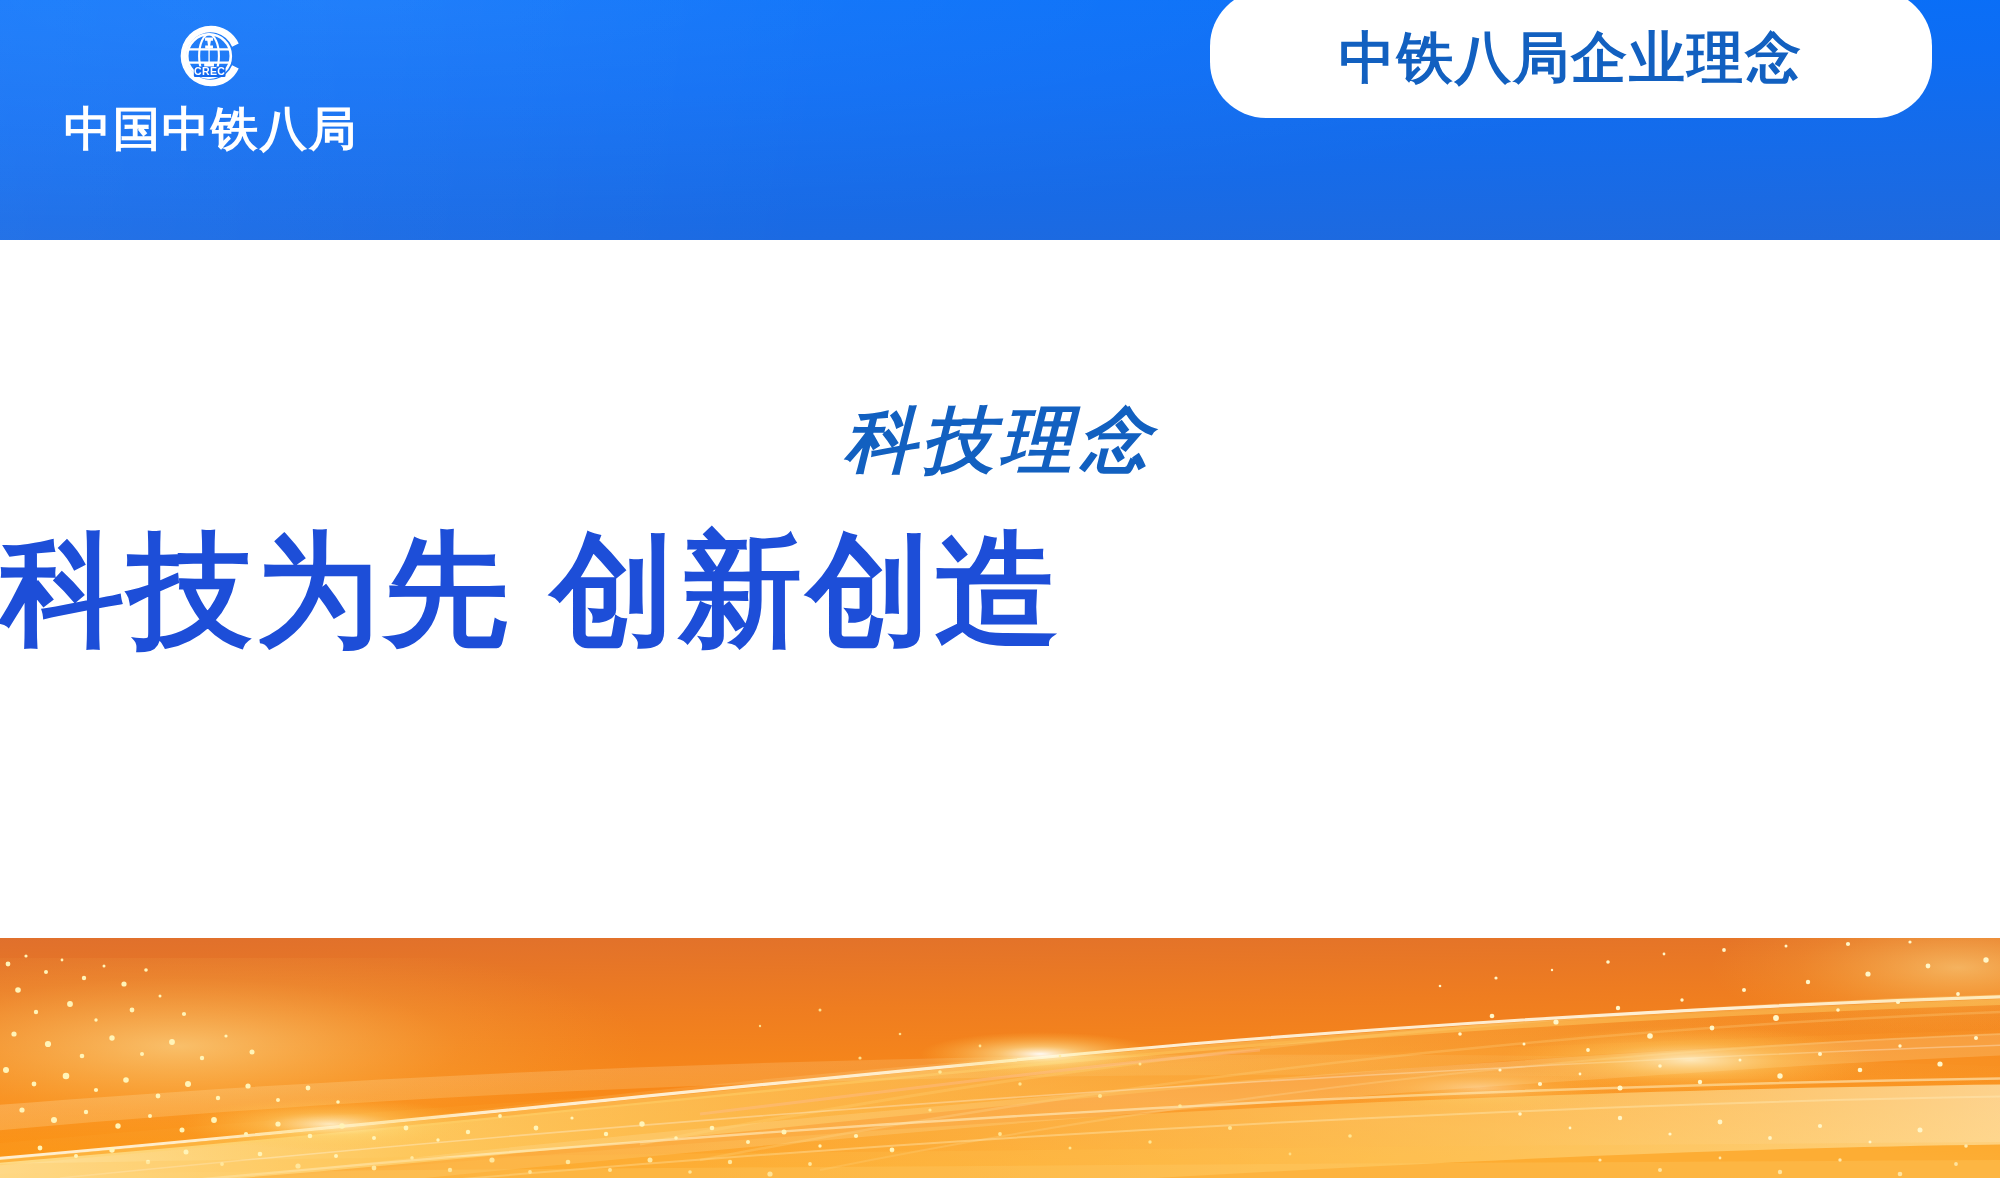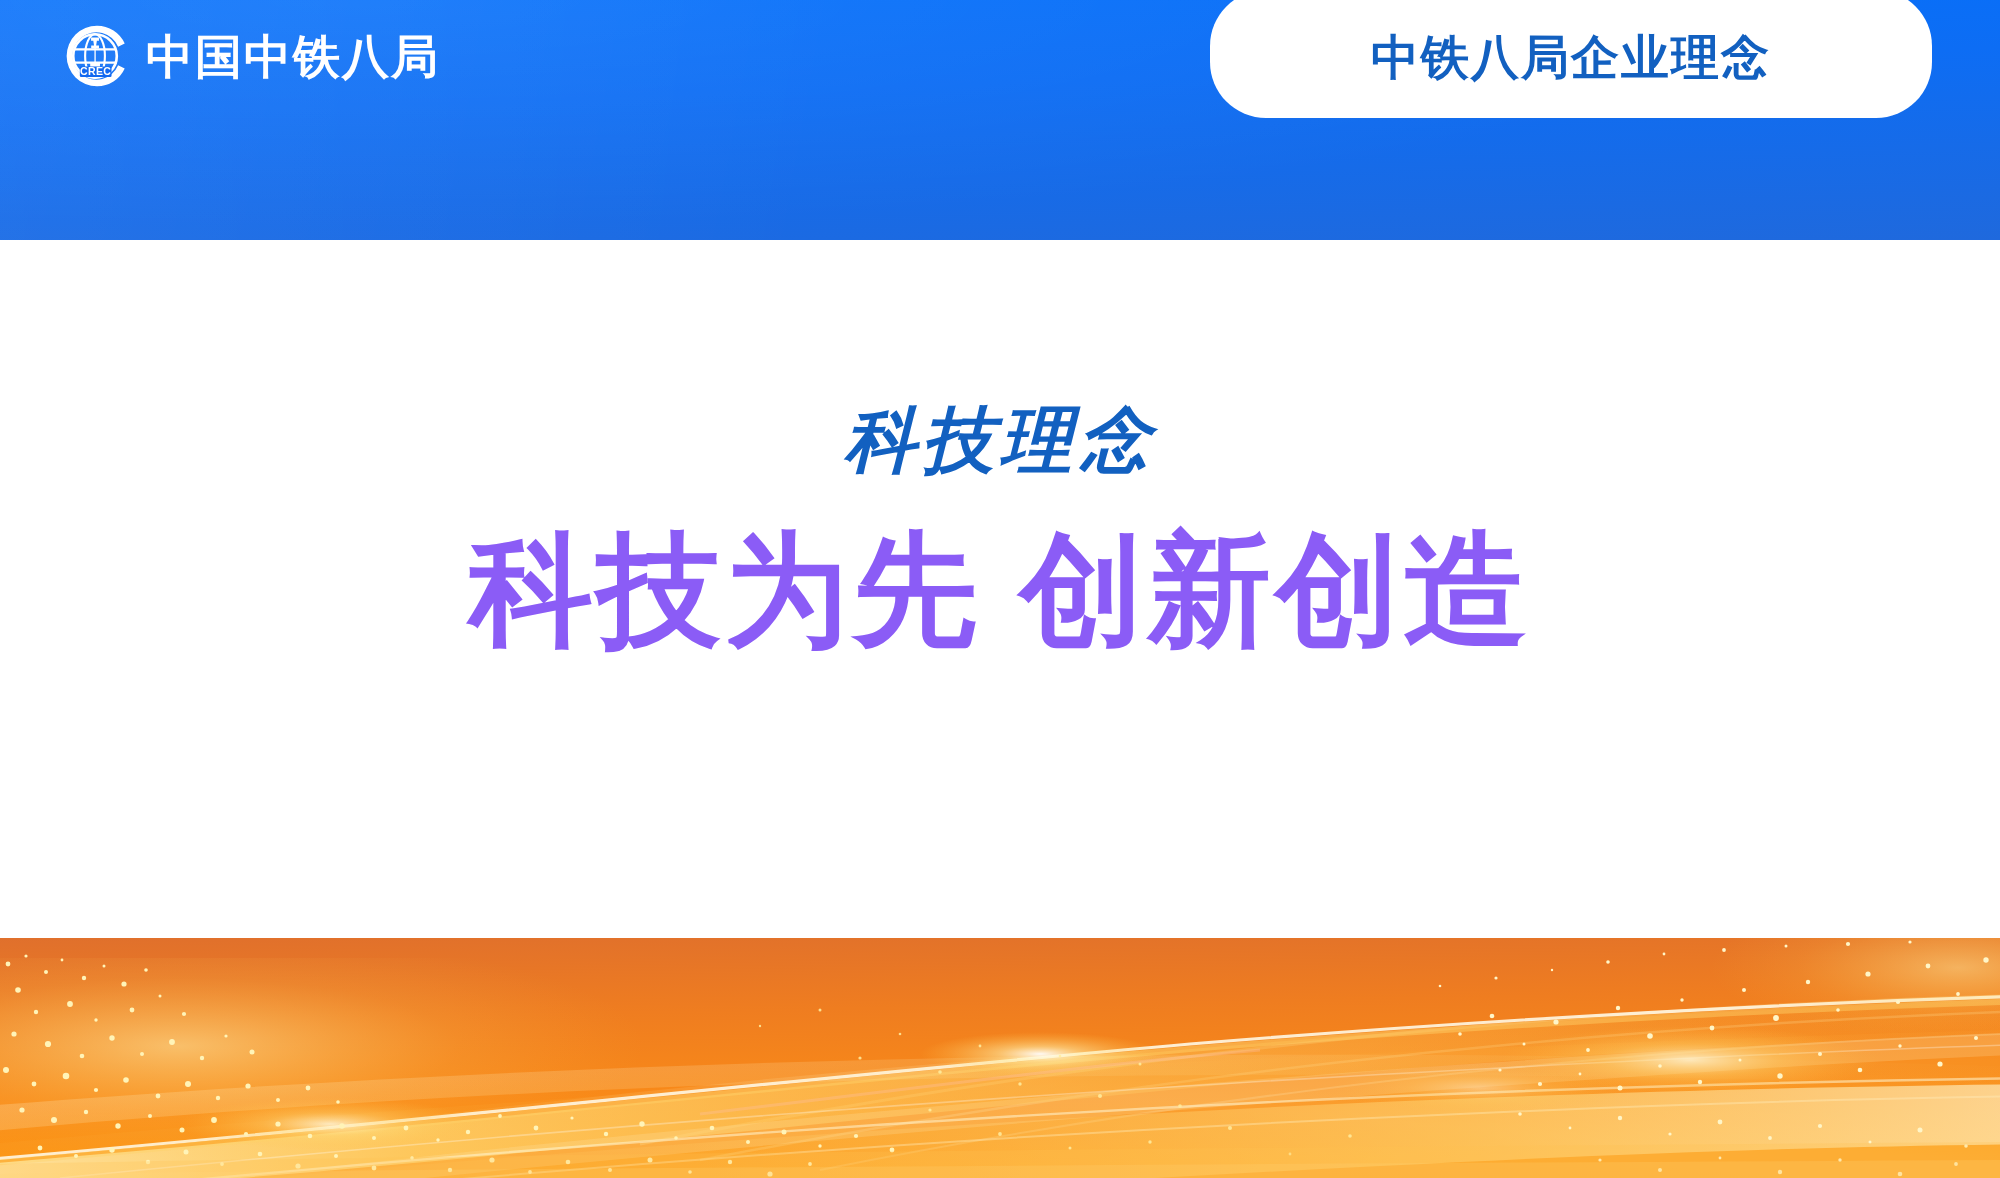--- a/index.html
+++ b/index.html
@@ -42,20 +42,21 @@
 
   
   .brand {
     position: absolute;
     left: 64px;
     top: 23px;
     display: flex;
     align-items: center;
     gap: 16px;
     z-index: 3;
+    flex-direction: column;
   }
   .brand-mark {
     width: 66px;
     height: 66px;
     flex: 0 0 66px;
     display: block;
   }
   .brand-name {
     color: #ffffff;
     font-size: 47px;
@@ -81,21 +82,21 @@
     border-bottom-right-radius: 56px;
     display: flex;
     align-items: center;
     justify-content: center;
     z-index: 4;
     box-sizing: border-box;
     padding-top: 8px;
   }
   .corner-badge-text {
     color: #1260c0;
-    font-size: 48px;
+    font-size: 56px;
     font-weight: 700;
     letter-spacing: 2px;
     line-height: 1;
     white-space: nowrap;
   }
 
   
   .stage {
     position: absolute;
     left: 0;
@@ -118,22 +119,21 @@
     letter-spacing: 6px;
     line-height: 1;
     white-space: nowrap;
   }
 
   .headline {
     position: absolute;
     left: 0;
     right: 0;
     top: 288px;
-    text-align: center;
-    color: #8b5cf6;
+    color: #1d4ed8;
     font-size: 124px;
     font-weight: 700;
     letter-spacing: 4px;
     line-height: 1;
     white-space: nowrap;
   }
 
   
   .footer-art {
     position: absolute;

